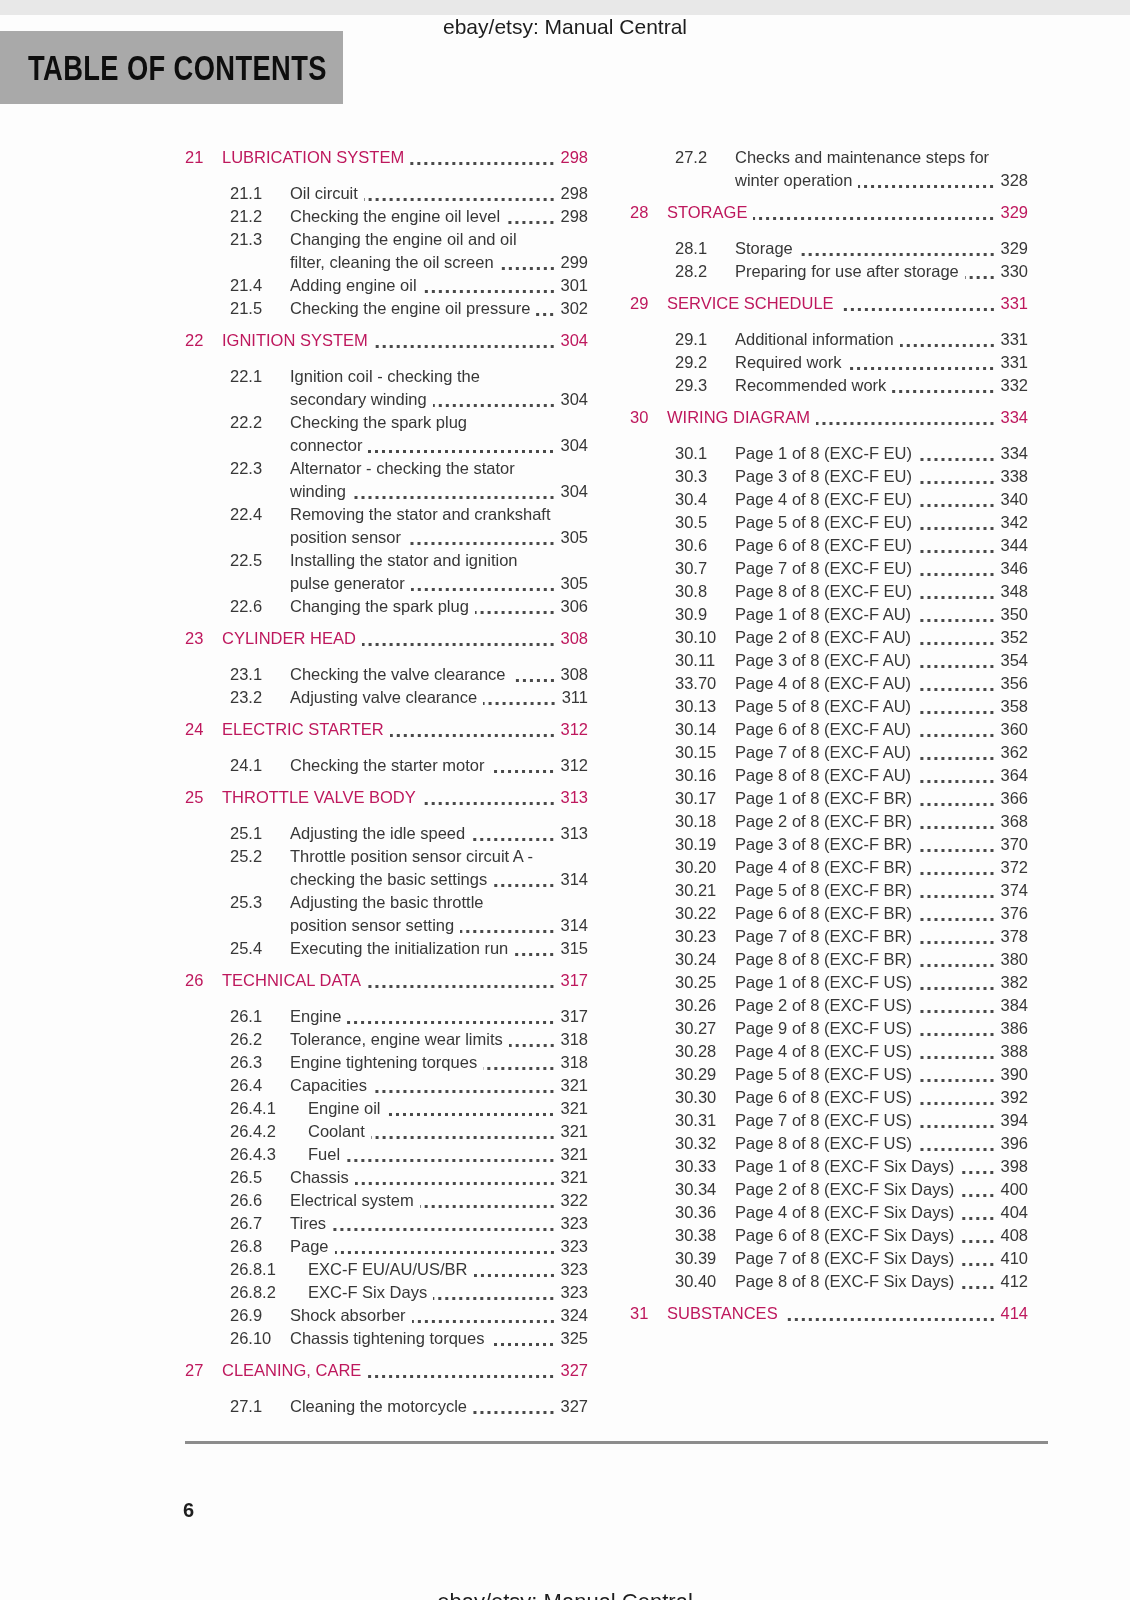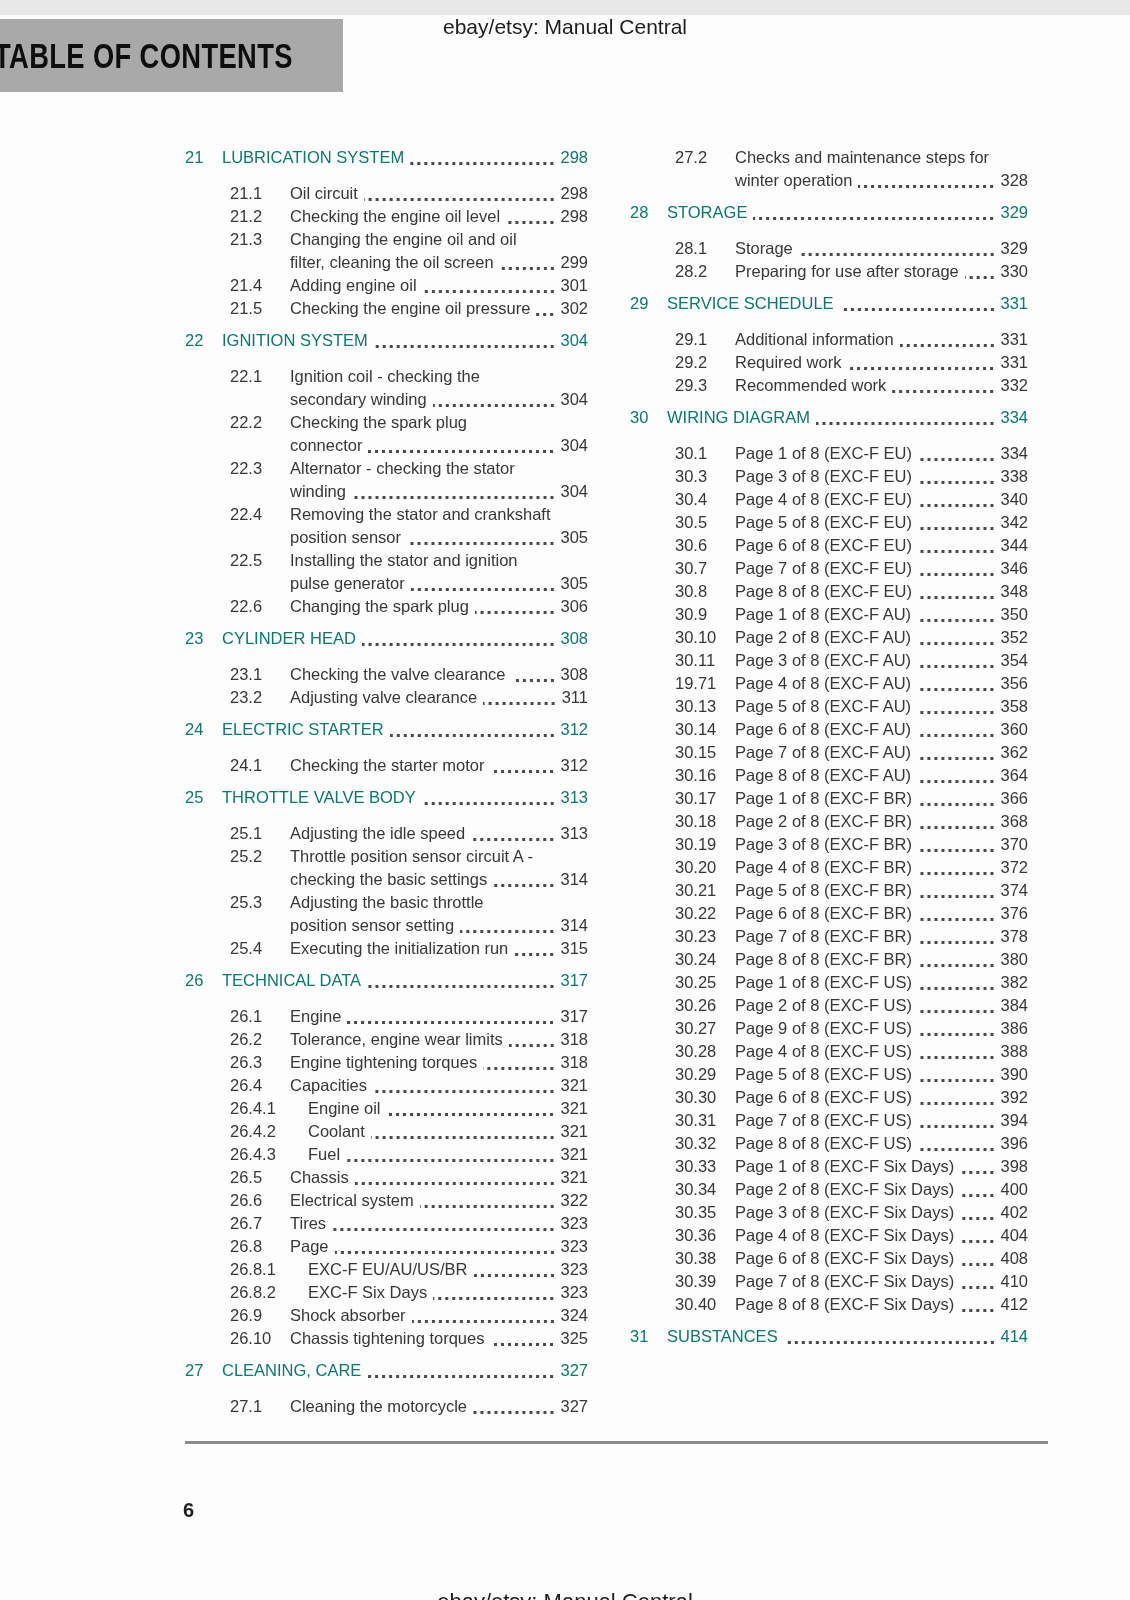--- a/index.html
+++ b/index.html
@@ -11,40 +11,40 @@
     font-family:"Liberation Sans", sans-serif;
     color:#343434;
     overflow:hidden;
   }
   
   .header-title{
     position:absolute;top:0px;left:0;width:100%;
     text-align:center;font-size:21px;color:#1d1d1d;
   }
   .banner{
-    position:absolute;left:0;top:4px;width:343px;height:73px;
+    position:absolute;left:0;top:16px;width:343px;height:73px;
     background:#a9a9a9;
-    display:flex;align-items:center;justify-content:center;
+    display:flex;align-items:center;
   }
   .banner-text{
     margin-left:28px;
     font-size:35px;font-weight:700;color:#0e0e0e;
     letter-spacing:0.5px;white-space:nowrap;
     transform:scaleX(0.78);transform-origin:left center;
   }
   
   .toc{
     position:absolute;left:185px;top:131px;
     display:flex;gap:42px;
     font-size:16.5px;
   }
   .col{width:403px;}
   .col.right{width:398px;}
   .entry{display:flex;line-height:23px;color:#373737;}
-  .entry.section{margin:9px 0 13px;color:#0f766e;}
+  .entry.section{margin:9px 0 13px;color:#be185d;}
   .col .entry.section:first-child{margin-top:0;}
   .entry.section .num{width:37px;}
   .entry.sub,.entry.sub2{margin-left:45px;}
   .entry.sub .num{width:60px;}
   .entry.sub2 .num{width:78px;}
   .num{flex:0 0 auto;}
   .body{flex:1 1 auto;min-width:0;}
   .wrapline{display:block;white-space:nowrap;}
   .leadline{display:flex;}
   .txt{flex:0 1 auto;white-space:nowrap;}
@@ -678,21 +678,21 @@
           <span class="num">30.11</span>
           <span class="body">
             <span class="leadline">
               <span class="txt">Page 3 of 8 (EXC-F AU)</span>
               <span class="dots"></span>
               <span class="pg">354</span>
             </span>
           </span>
         </div>
         <div class="entry sub">
-          <span class="num">19.71</span>
+          <span class="num">33.70</span>
           <span class="body">
             <span class="leadline">
               <span class="txt">Page 4 of 8 (EXC-F AU)</span>
               <span class="dots"></span>
               <span class="pg">356</span>
             </span>
           </span>
         </div>
         <div class="entry sub">
           <span class="num">30.13</span>
@@ -904,30 +904,20 @@
             </span>
           </span>
         </div>
         <div class="entry sub">
           <span class="num">30.34</span>
           <span class="body">
             <span class="leadline">
               <span class="txt">Page 2 of 8 (EXC-F Six Days)</span>
               <span class="dots"></span>
               <span class="pg">400</span>
-            </span>
-          </span>
-        </div>
-        <div class="entry sub">
-          <span class="num">30.35</span>
-          <span class="body">
-            <span class="leadline">
-              <span class="txt">Page 3 of 8 (EXC-F Six Days)</span>
-              <span class="dots"></span>
-              <span class="pg">402</span>
             </span>
           </span>
         </div>
         <div class="entry sub">
           <span class="num">30.36</span>
           <span class="body">
             <span class="leadline">
               <span class="txt">Page 4 of 8 (EXC-F Six Days)</span>
               <span class="dots"></span>
               <span class="pg">404</span>

